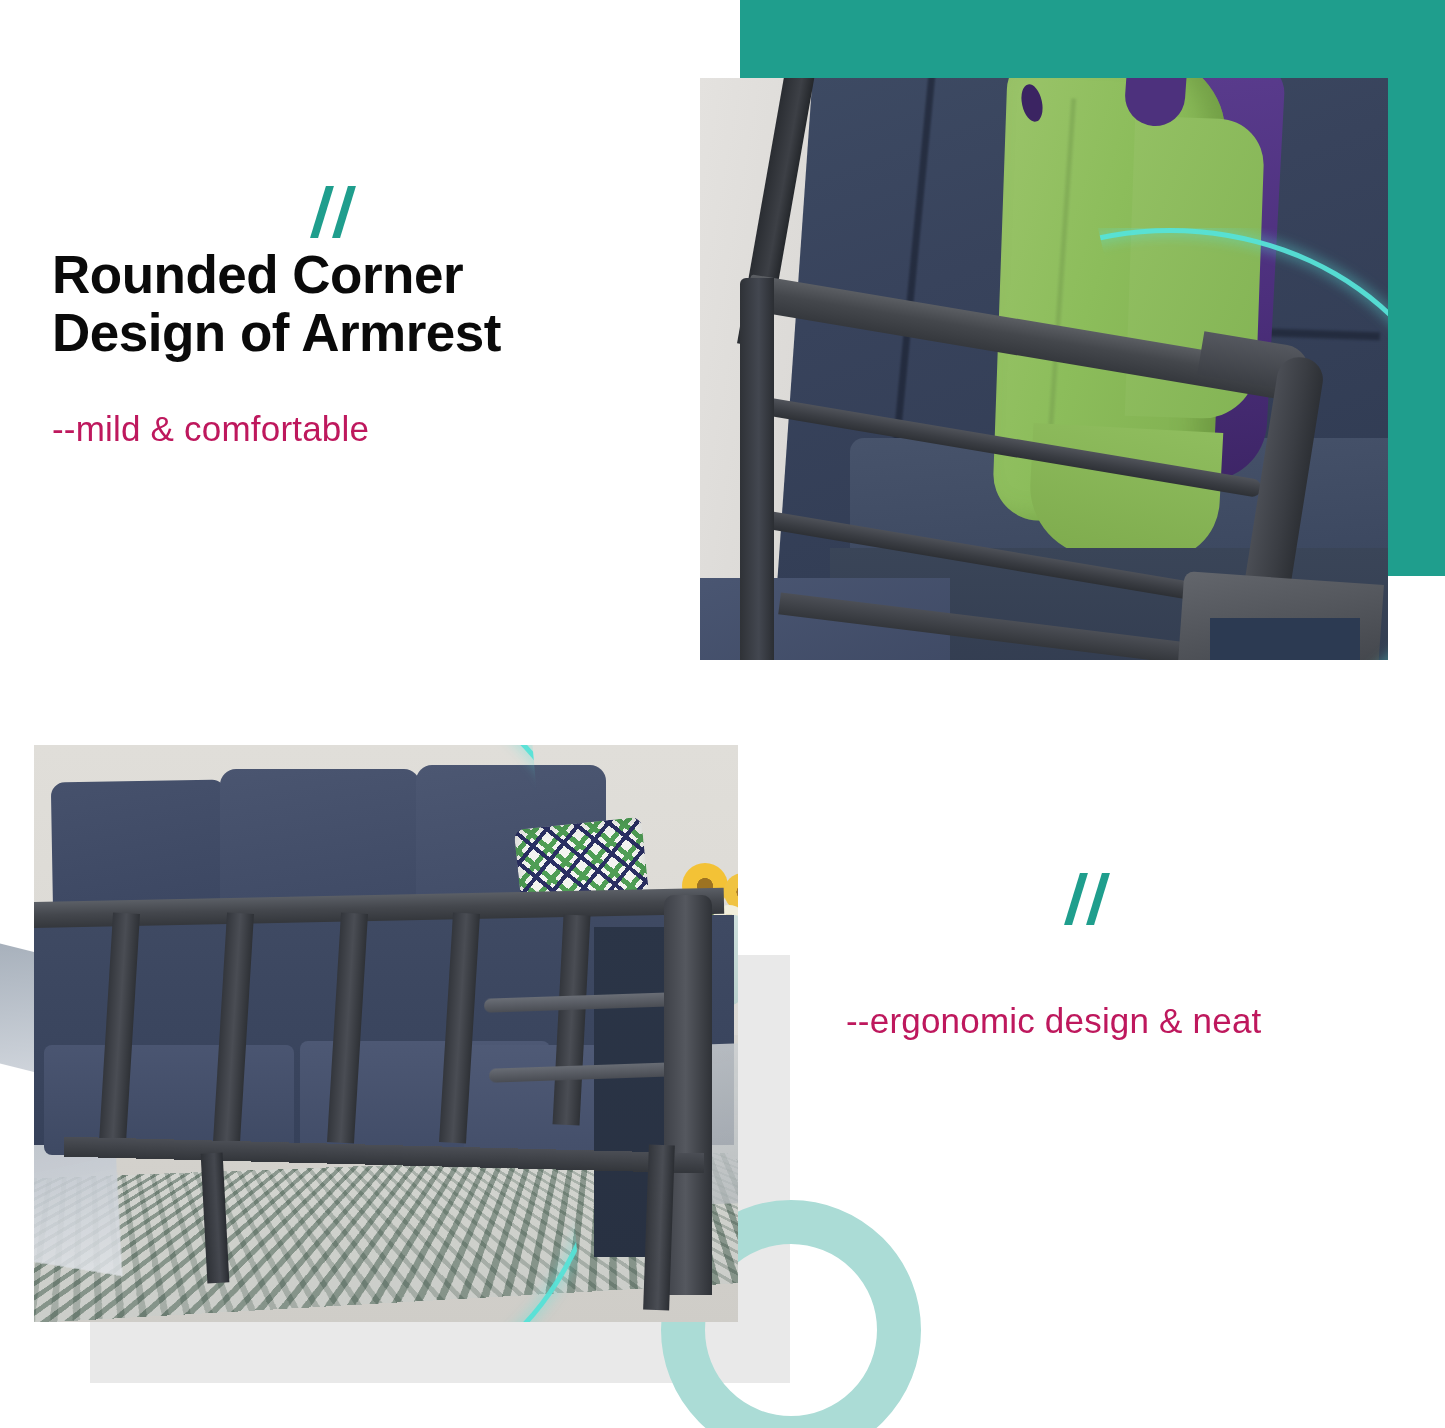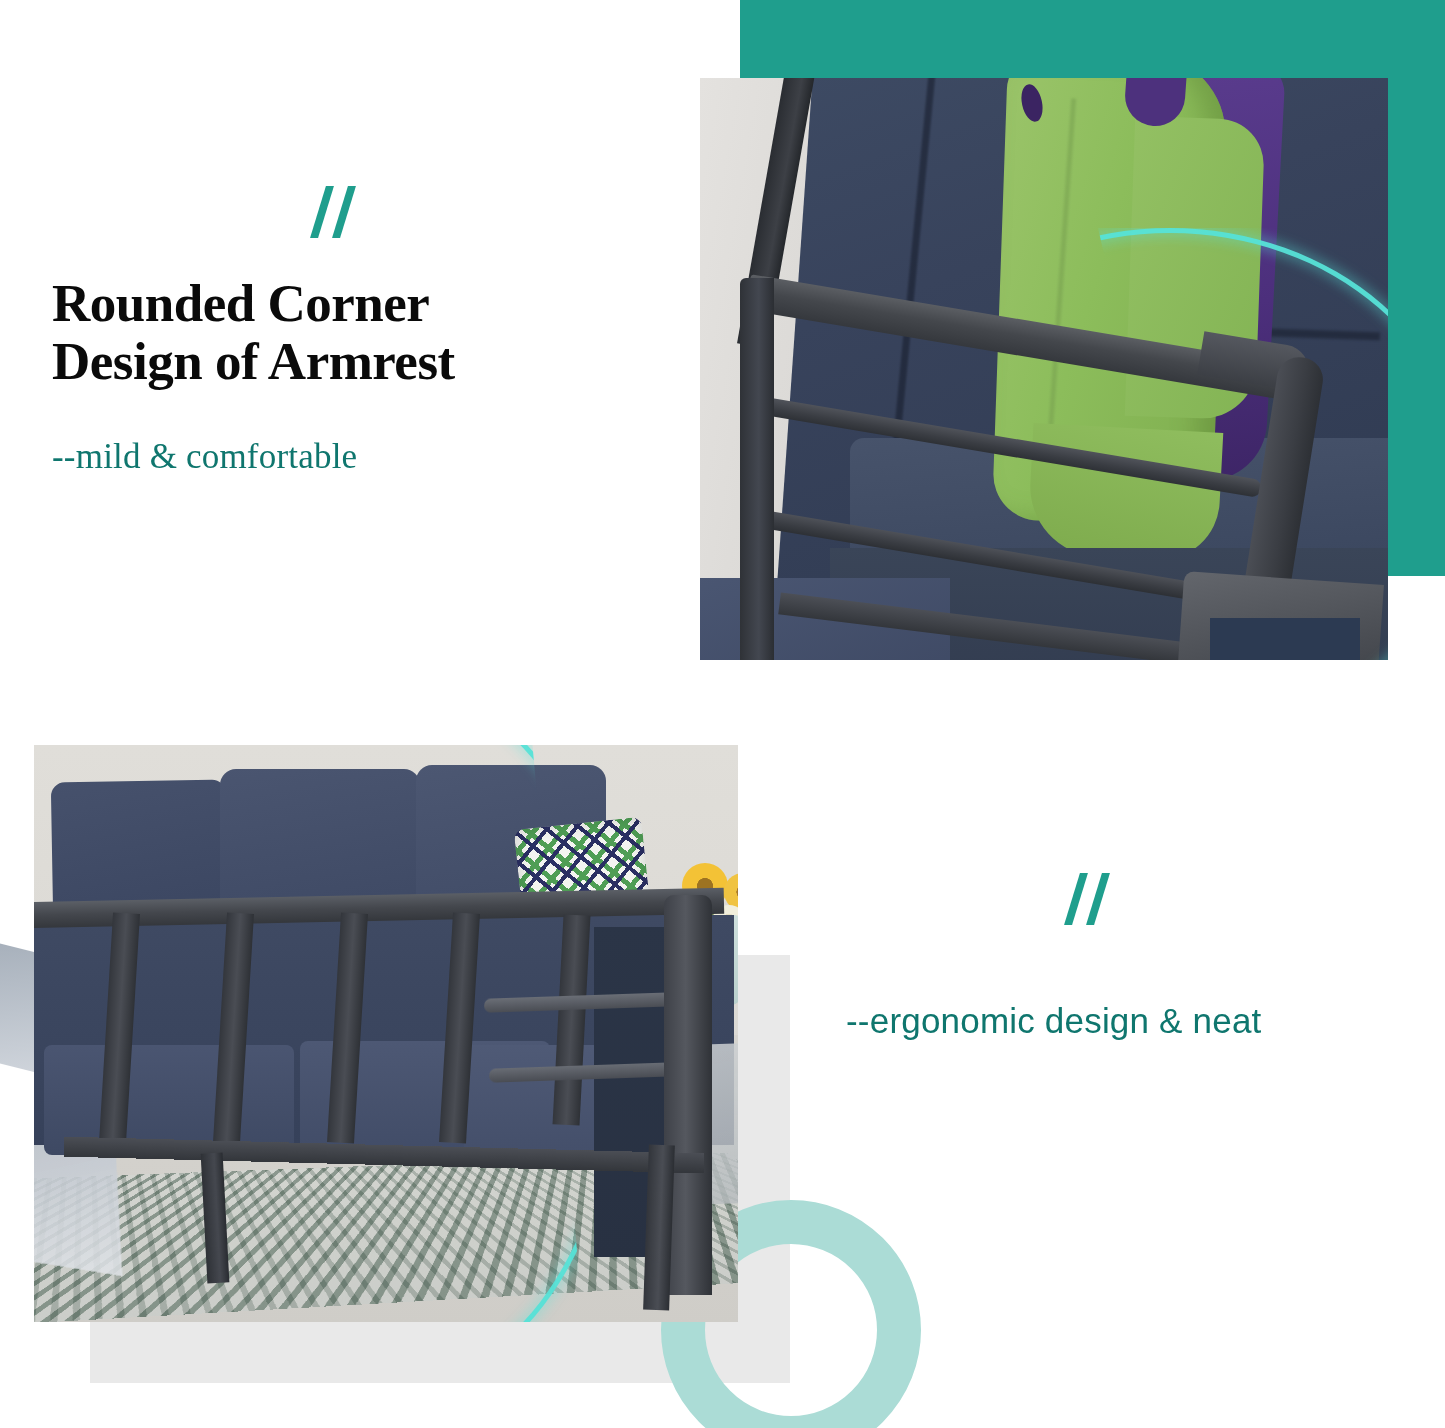--- a/index.html
+++ b/index.html
@@ -60,24 +60,24 @@
     font-size: 53px;
     font-weight: bold;
     line-height: 1.10;
     letter-spacing: -0.5px;
     color: #0a0a0a;
     white-space: pre-line;
   }
   .subline {
     font-size: 35px;
     font-weight: 300;
-    color: #0f766e;
+    color: #be185d;
     letter-spacing: 0.2px;
   }
-  .block-a { left: 52px; top: 274px; width: 640px; font-family: Liberation Serif, serif; }
+  .block-a { left: 52px; top: 246px; width: 640px; }
   .block-a .subline { margin-top: 46px; }
   .block-b { left: 846px; top: 949px; width: 600px; }
   .block-b .subline { margin-top: 52px; }
 
   
   .photo {
     position: absolute;
     overflow: hidden;
     background: #d9d9d9;
   }

